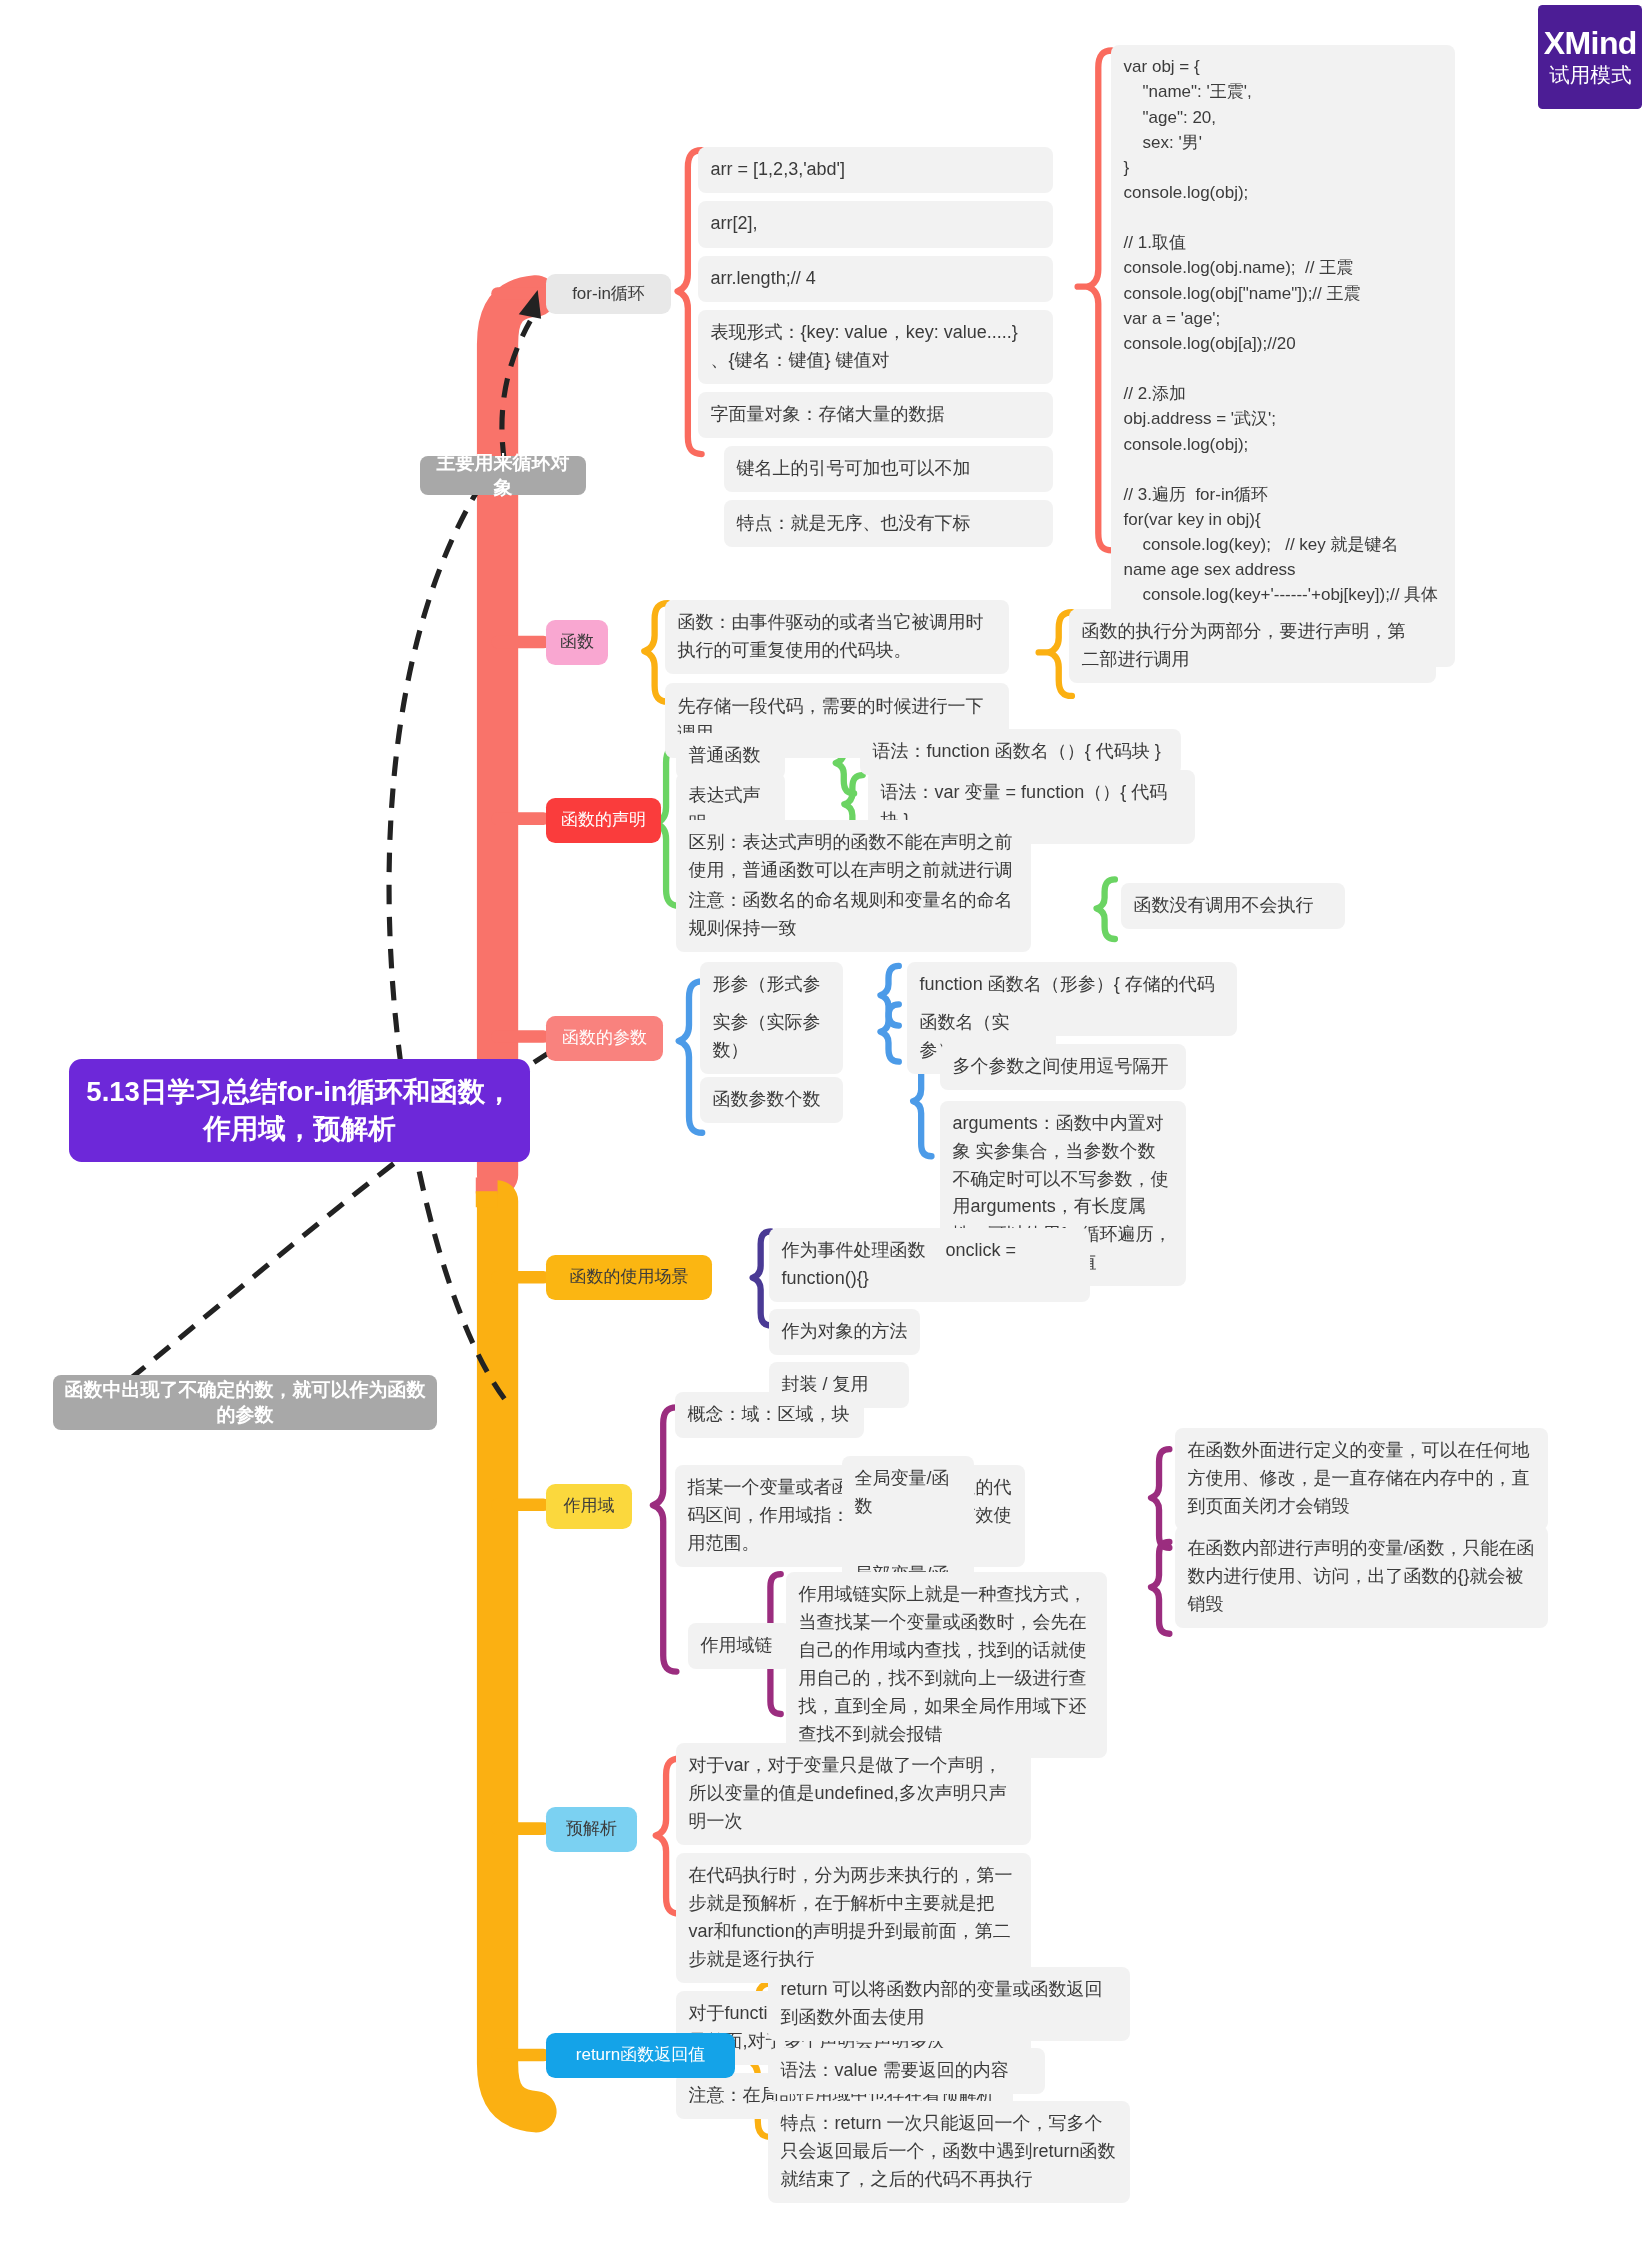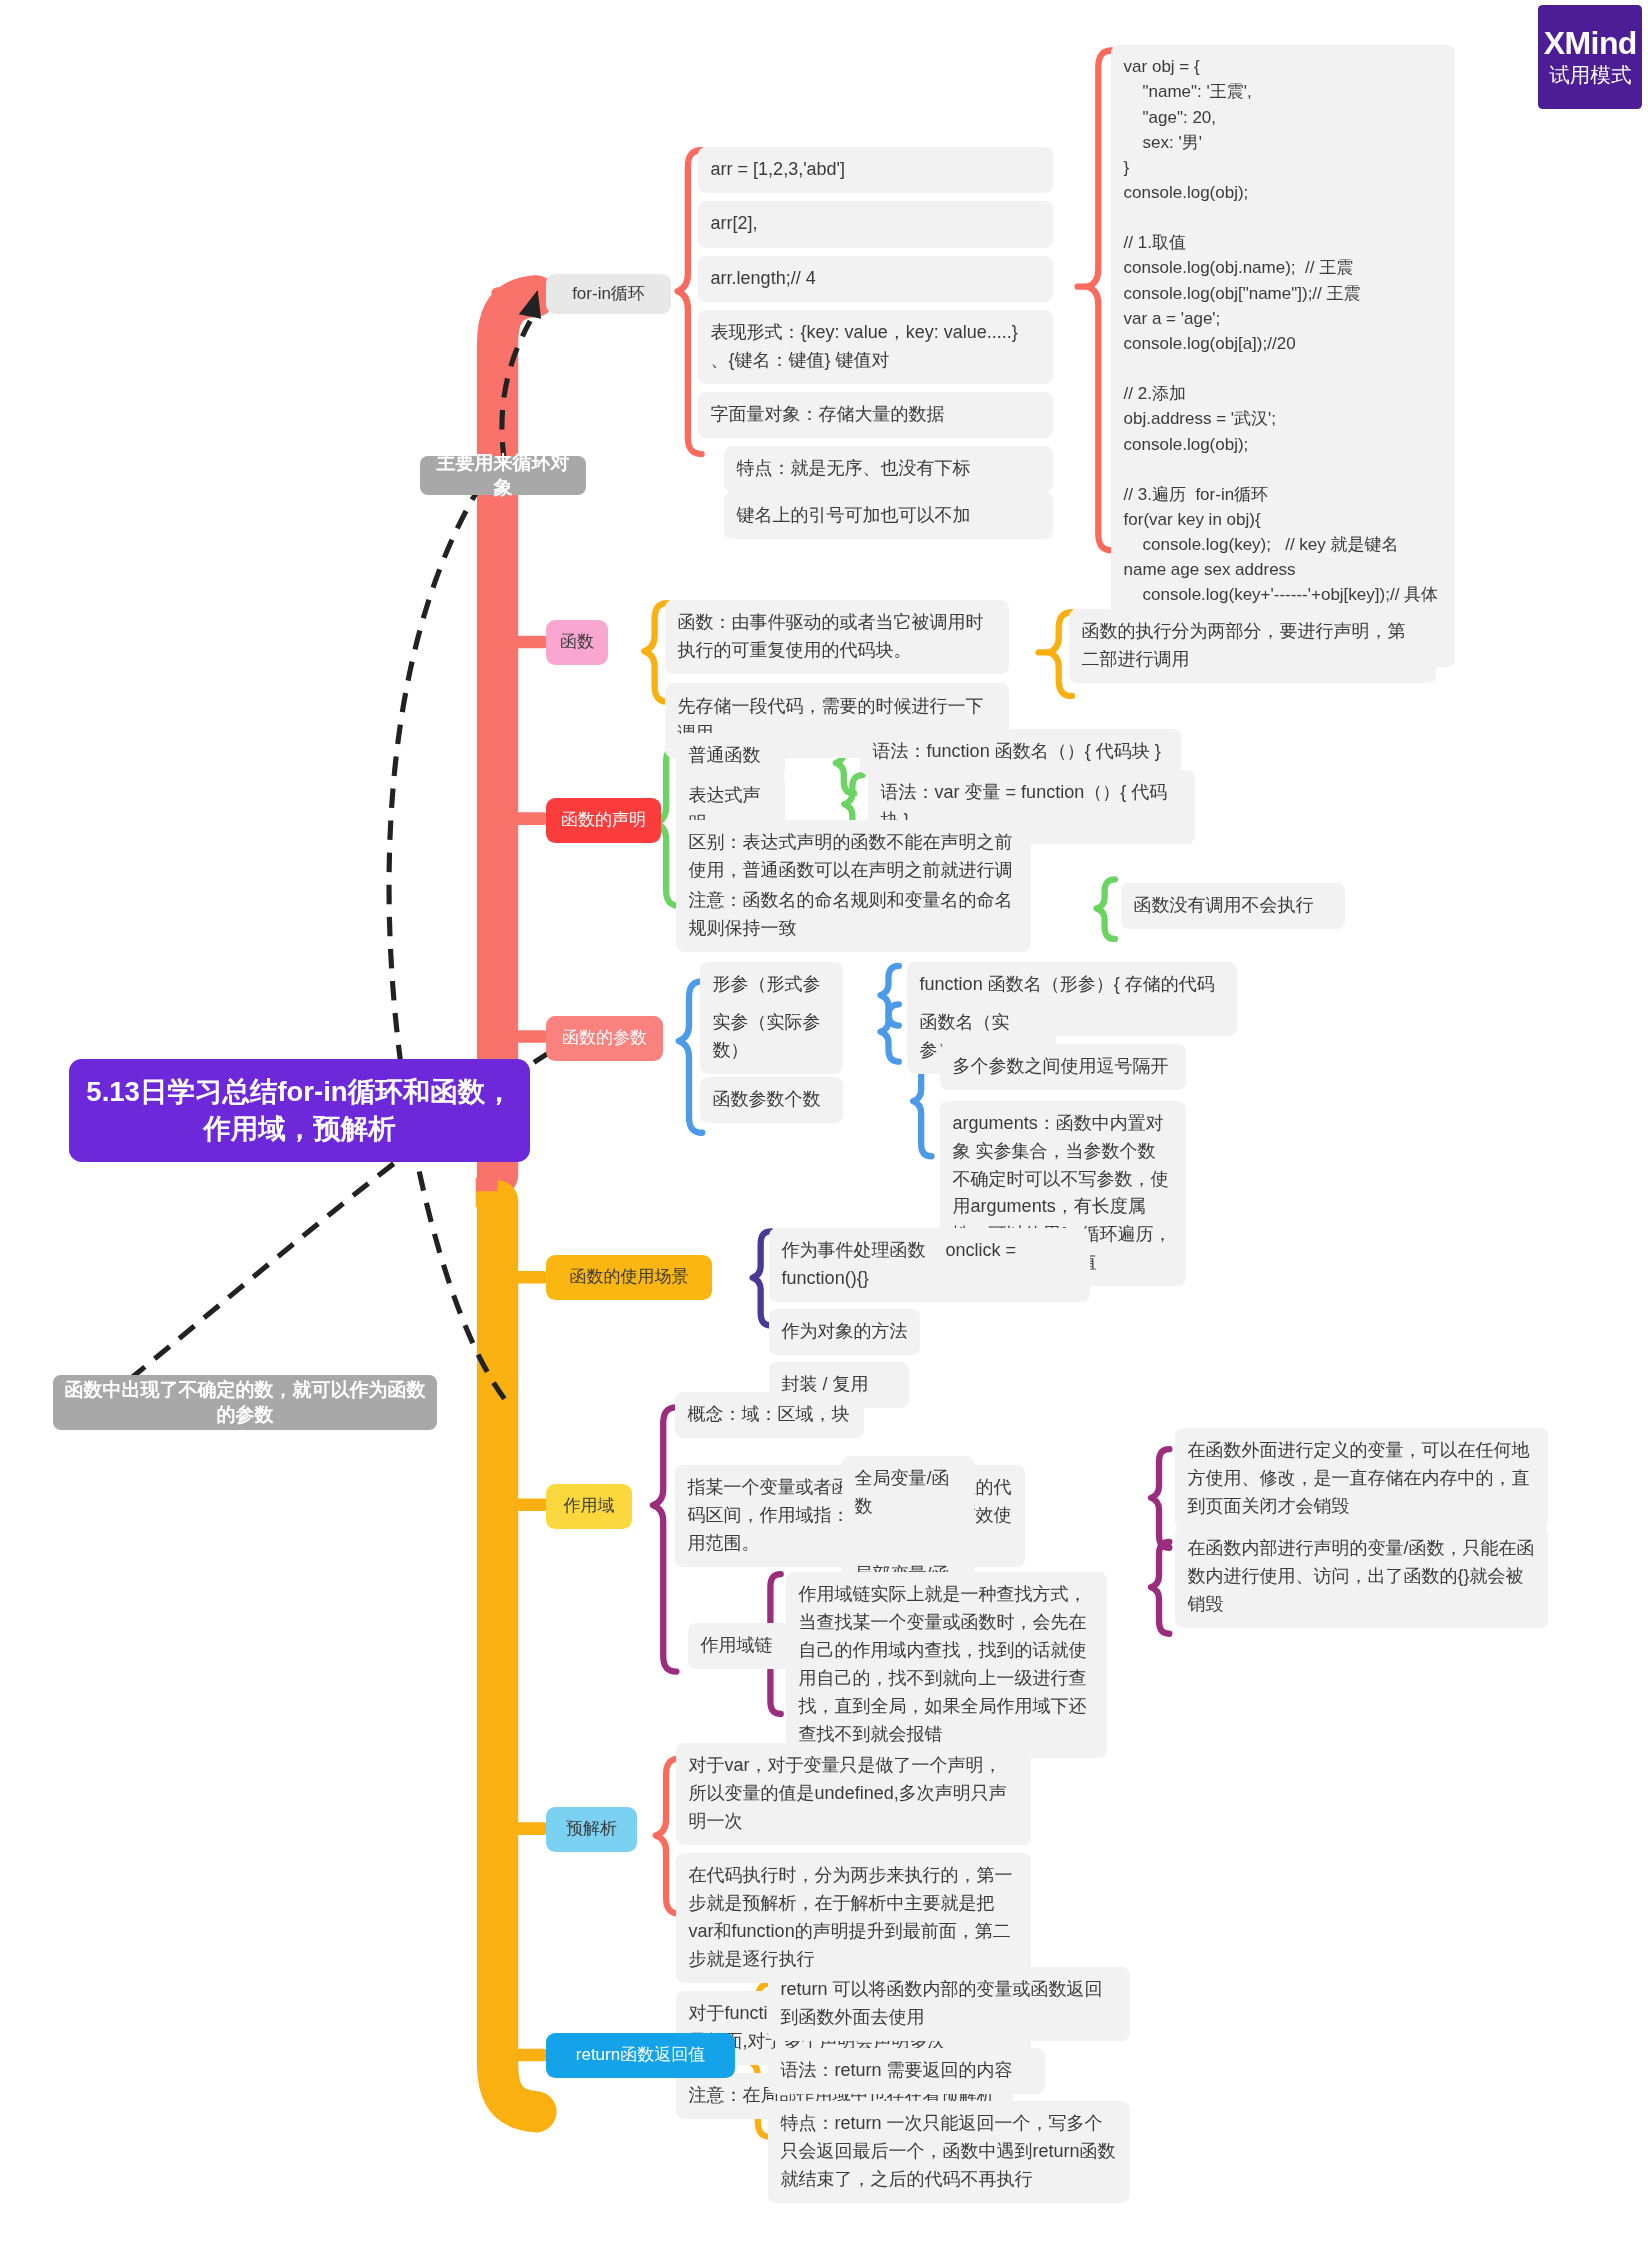--- a/index.html
+++ b/index.html
@@ -266,22 +266,22 @@
   <div class="callout" style="left:53px;top:1375px;width:384px;height:55px;">函数中出现了不确定的数，就可以作为函数的参数</div>
 
   <div class="pill dark" style="left:546px;top:274px;width:125px;height:40px;background:#e8e8e8;">for-in循环</div>
 
   <div class="node" style="left:698px;top:147px;width:355px;">
     <div class="topic" style="margin-bottom:8px;">arr = [1,2,3,'abd']</div>
     <div class="topic" style="margin-bottom:8px;">arr[2],</div>
     <div class="topic" style="margin-bottom:8px;">arr.length;// 4</div>
     <div class="topic" style="margin-bottom:8px;">表现形式：{key: value，key: value.....} 、{键名：键值} 键值对</div>
     <div class="topic" style="margin-bottom:8px;">字面量对象：存储大量的数据</div>
+    <div class="topic" style="margin-left:26px;margin-bottom:8px;">键名上的引号可加也可以不加</div>
     <div class="topic" style="margin-left:26px;">特点：就是无序、也没有下标</div>
-    <div class="topic" style="margin-left:26px;margin-bottom:8px;">键名上的引号可加也可以不加</div>
   </div>
 
   <div class="node" style="left:1111px;top:45px;width:344px;">
     <div class="topic code">var obj = {
     "name": '王震',
     "age": 20,
     sex: '男'
 }
 console.log(obj);
 
@@ -409,18 +409,18 @@
     <div class="topic" style="margin-bottom:8px;">对于var，对于变量只是做了一个声明，所以变量的值是undefined,多次声明只声明一次</div>
     <div class="topic" style="margin-bottom:8px;">在代码执行时，分为两步来执行的，第一步就是预解析，在于解析中主要就是把var和function的声明提升到最前面，第二步就是逐行执行</div>
     <div class="topic" style="margin-bottom:8px;">对于function，是把全部代码块都提升到最前面,对于多个声明会声明多次</div>
     <div class="topic" style="width:312px;">注意：在局部作用域中也存在着预解析</div>
   </div>
 
   <div class="pill white" style="left:546px;top:2033px;width:189px;height:45px;background:#14A3E8;">return函数返回值</div>
 
   <div class="node" style="left:768px;top:1967px;width:362px;">
     <div class="topic" style="margin-bottom:6.9px;">return 可以将函数内部的变量或函数返回到函数外面去使用</div>
-    <div class="topic" style="width:252px;margin-bottom:6.9px;">语法：return 需要返回的内容</div>
+    <div class="topic" style="width:252px;margin-bottom:6.9px;">语法：value 需要返回的内容</div>
     <div class="topic">特点：return 一次只能返回一个，写多个只会返回最后一个，函数中遇到return函数就结束了，之后的代码不再执行</div>
   </div>
 
 </div>
 
 
 </body></html>

